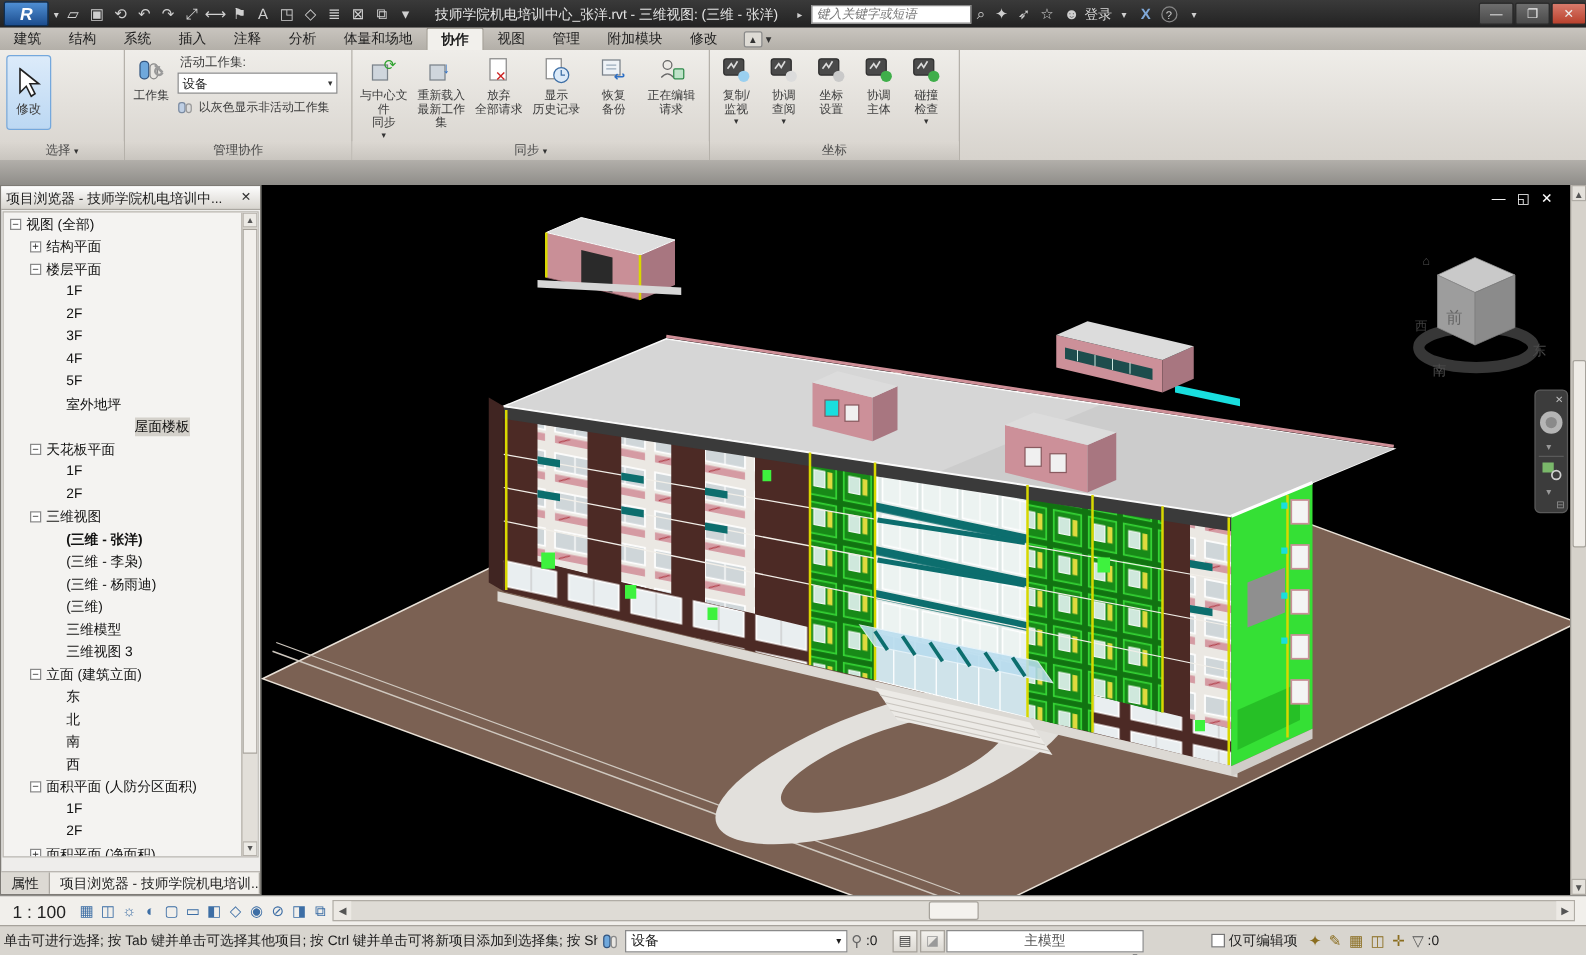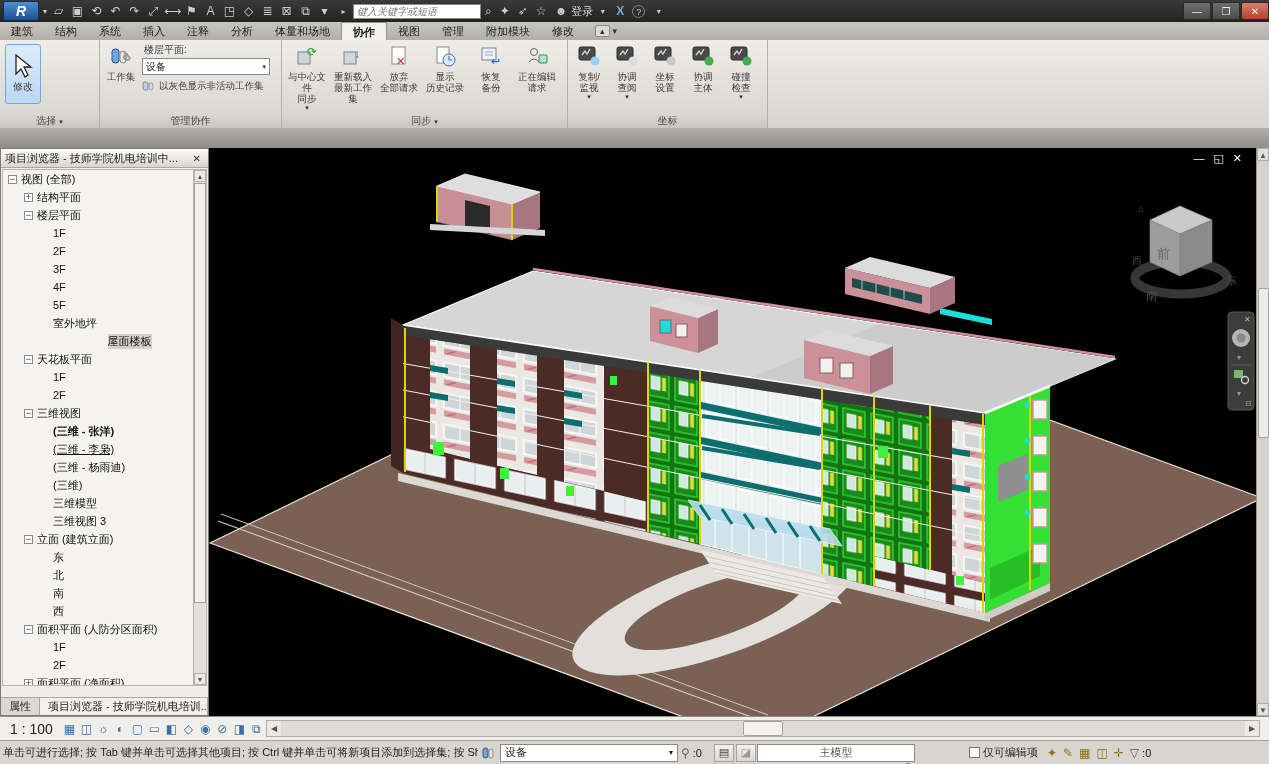--- a/index.html
+++ b/index.html
@@ -101,20 +101,21 @@
       <span class="qat-btn">⟷</span>
       <span class="qat-btn">⚑</span>
       <span class="qat-btn">A</span>
       <span class="qat-btn">◳</span>
       <span class="qat-btn">◇</span>
       <span class="qat-btn">≣</span>
       <span class="qat-btn">⊠</span>
       <span class="qat-btn">⧉</span>
       <span class="qat-btn">▾</span>
     </div>
+  <div id="doc-title">技师学院机电培训中心_张洋.rvt - 三维视图: (三维 - 张洋)</div>
   <span class="qat-btn" style="font-size:8px;">▸</span>
   <input id="searchbox" placeholder="键入关键字或短语" style="">
   <span class="tb-ico">⌕</span>
   <span class="tb-ico">✦</span>
   <span class="tb-ico">➶</span>
   <span class="tb-ico">☆</span>
   <span class="tb-ico">☻</span>
   <span style="color:#d8d8d8;">登录</span>
   <span class="qat-btn" style="font-size:8px;">▾</span>
   <span class="tb-ico" style="color:#7fa8d8;font-weight:bold;">X</span>
@@ -162,21 +163,21 @@
         <span class="ico">
           <svg width="24" height="24" viewBox="0 0 24 24">
               <rect x="3" y="5" width="7" height="14" rx="3" fill="#6fa8dc" stroke="#33557f"></rect>
               <rect x="11" y="7" width="6" height="12" rx="3" fill="#e8e6e2" stroke="#888"></rect>
               <path d="M15 8 l6 6 M19 10 a3 3 0 1 0 2 4" stroke="#9a9a9a" stroke-width="2" fill="none"></path>
             </svg>
         </span>
         <span class="lbl">工作集</span>
       </div>
       <div style="flex:1;padding-right:5px;">
-        <div class="field-lbl">楼层平面:</div>
+        <div class="field-lbl">活动工作集:</div>
         <div class="dropdown" style="width:128px;">
           <span>设备</span>
             <span class="dd">▾</span>
         </div>
         <div class="togglerow">
           <svg width="14" height="14" viewBox="0 0 14 14" style="margin-right:3px;">
               <rect x="1" y="3" width="5" height="8" rx="2" fill="#bfcfe4" stroke="#7a8aa0"></rect>
               <rect x="7" y="4" width="4" height="7" rx="2" fill="#dcdcdc" stroke="#999"></rect>
             </svg>
           <span style="font-size:9.5px;">以灰色显示非活动工作集</span>
@@ -628,21 +629,21 @@
           <span class="tlabel">2F</span>
         </div>
         <div class="trow" style="padding-left: 21px;">
           <span class="texp">−</span>
           <span class="tlabel">三维视图</span>
         </div>
         <div class="trow bold" style="padding-left: 37px;">
           <span class="tspacer"></span>
           <span class="tlabel">(三维 - 张洋)</span>
         </div>
-        <div class="trow" style="padding-left: 37px; text-decoration: underline;">
+        <div class="trow" style="padding-left: 37px;">
           <span class="tspacer"></span>
           <span class="tlabel">(三维 - 李枭)</span>
         </div>
         <div class="trow" style="padding-left: 37px;">
           <span class="tspacer"></span>
           <span class="tlabel">(三维 - 杨雨迪)</span>
         </div>
         <div class="trow" style="padding-left: 37px;">
           <span class="tspacer"></span>
           <span class="tlabel">(三维)</span>

